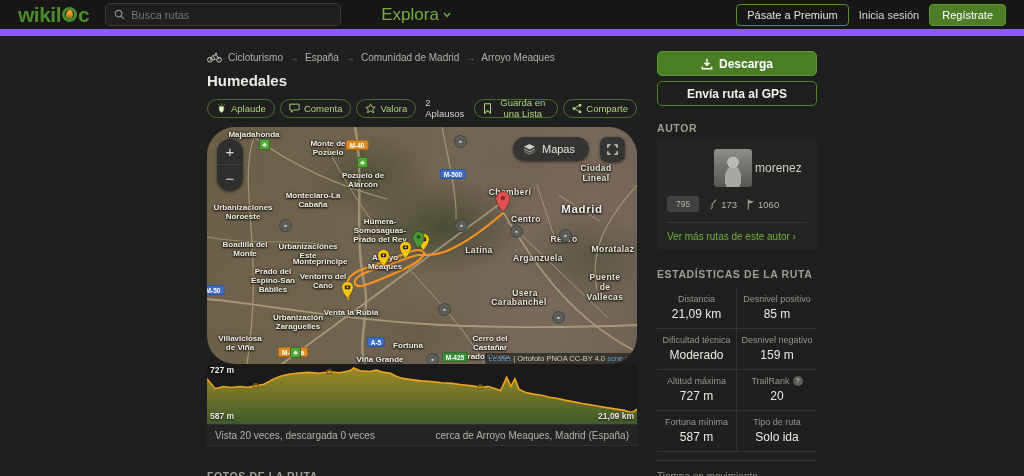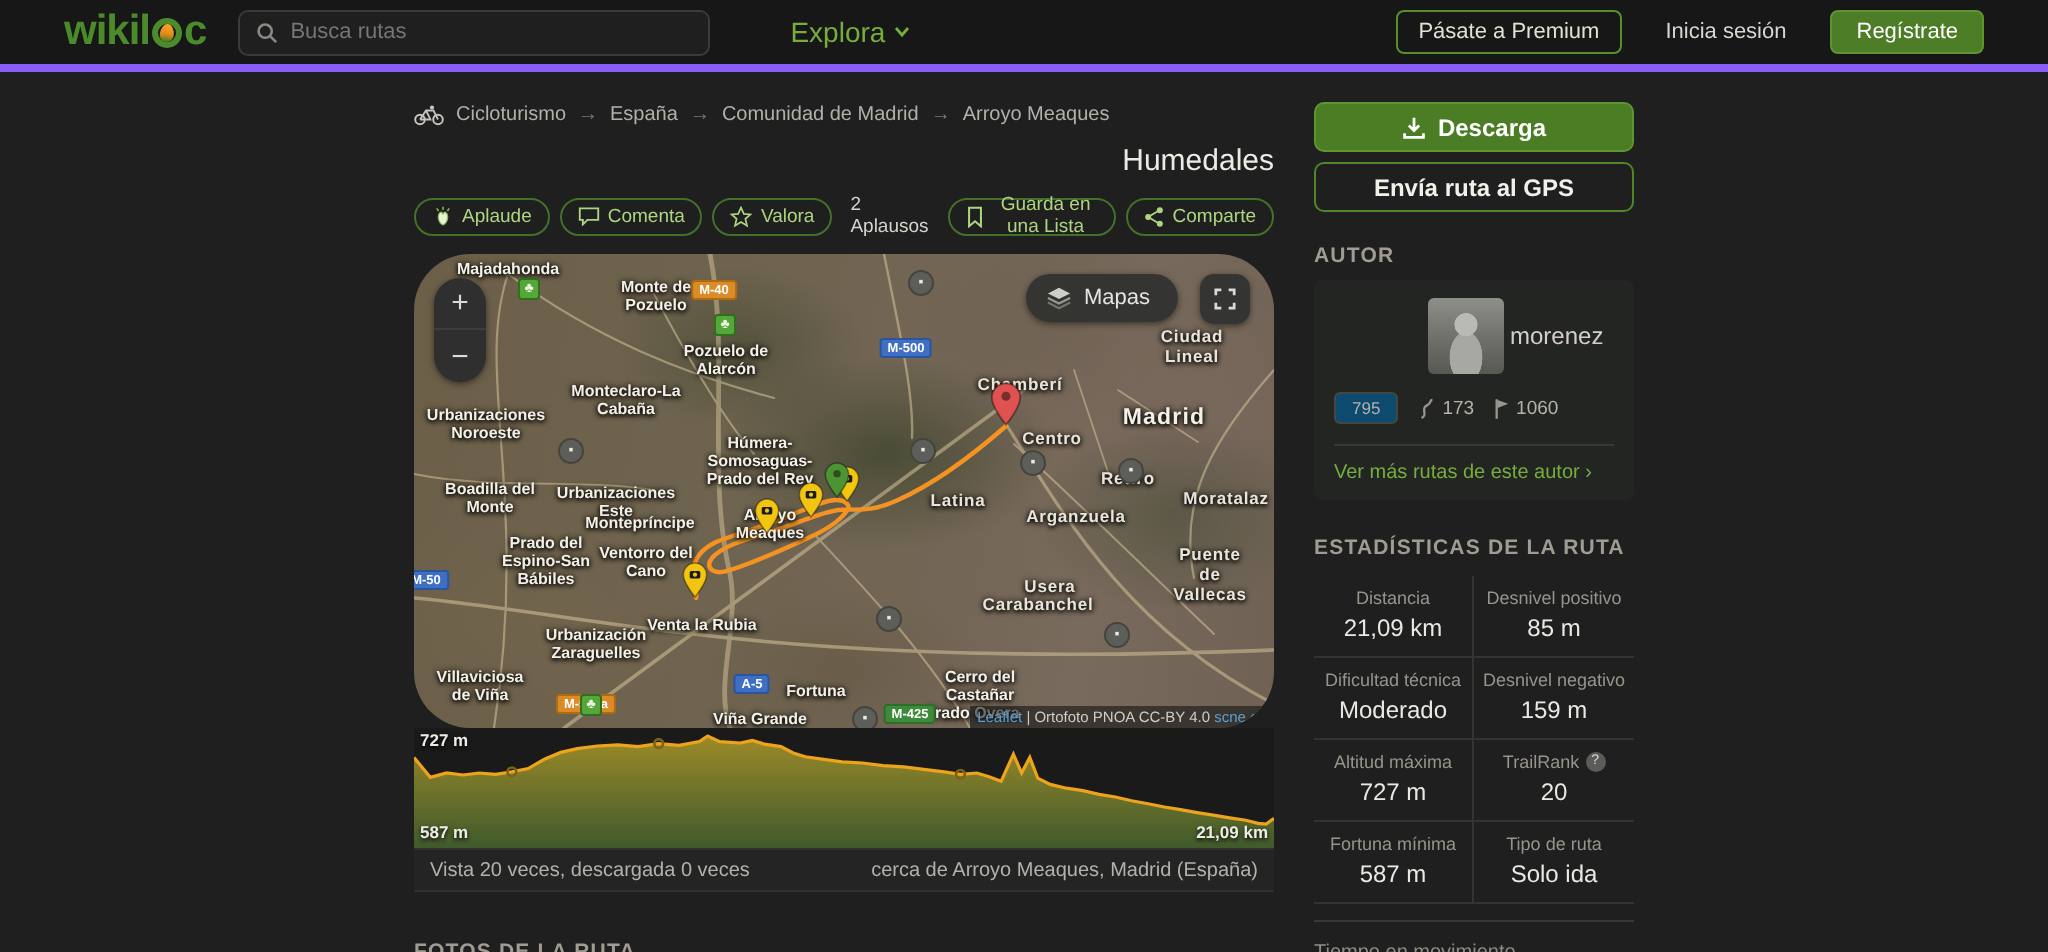--- a/index.html
+++ b/index.html
@@ -1,53 +1,53 @@
 <!DOCTYPE html>
 <html><head>
 <meta charset="utf-8">
 <style>
   * { margin:0; padding:0; box-sizing:border-box; }
   html,body { width:1024px; height:476px; overflow:hidden; }
   body { font-family:"Liberation Sans","DejaVu Sans",sans-serif; background:#1e1f1e; color:#e8e6e1; }
 
   
-  .navbar { height:36px; background:#161716; border-bottom:4px solid #8b5cf6;
-            display:flex; align-items:center; padding:0 32px; gap:16px; }
+  .navbar { height:36px; background:#161716; border-bottom:7px solid #8b5cf6;
+            display:flex; align-items:center; padding:0 18px; gap:16px; }
   .logo { display:flex; align-items:center; font-weight:bold; font-size:21px; color:#4b8b2b;
           letter-spacing:-0.5px; cursor:pointer; }
   .logo .flame-o { position:relative; width:15px; height:15px; border:3.2px solid #4b8b2b;
           border-radius:50%; margin:0 1px; display:inline-block; }
   .logo .flame { position:absolute; left:1.2px; top:0.4px; width:7px; height:9px;
           background:linear-gradient(180deg,#f5a623 0%,#e88a1a 55%,#3e7d24 100%);
           border-radius:50% 50% 50% 50% / 60% 60% 40% 40%; transform:rotate(8deg); }
   .search-box { display:flex; align-items:center; gap:6px; width:236px; height:23px;
           background:#1e1f1e; border:1px solid #3a3b3a; border-radius:5px; padding:0 8px; }
   .search-box input { background:transparent; border:none; outline:none; color:#c9c7c1;
           font-size:11px; width:100%; font-family:inherit; }
   .search-box input::placeholder { color:#767672; }
-  .explora { display:flex; align-items:center; gap:4px; color:#76ad3c; font-size:14px;
+  .explora { display:flex; align-items:center; gap:4px; color:#76ad3c; font-size:17px;
           margin-left:24px; cursor:pointer; }
-  .nav-right { margin-left:auto; display:flex; align-items:center; gap:22px;justify-content:center; }
+  .nav-right { margin-left:auto; display:flex; align-items:center; gap:10px;justify-content:center; }
   .btn-outline-nav { height:22px; padding:0 10px; border:1px solid #5a8f2e; border-radius:4px;
           background:transparent; color:#dfe3d4; font-size:11px; display:flex; align-items:center; cursor:pointer; }
   .nav-login { color:#d8d6d0; font-size:11px; cursor:pointer; }
   .btn-solid-nav { height:22px; padding:0 12px; background:#4e7d28; border:1px solid #5d9631;
           border-radius:4px; color:#fff; font-size:11px; display:flex; align-items:center; cursor:pointer; }
 
   
   .content { display:flex; padding:0 207px; gap:20px; }
   .main-col { width:430px; flex:0 0 430px; }
   .sidebar  { width:160px; flex:0 0 160px; padding-top:15px; }
 
   
   .breadcrumb { margin-top:16px; display:flex; align-items:center; gap:6px;
           font-size:10px; color:#b3b0a9; flex-wrap:nowrap; white-space:nowrap; }
   .breadcrumb a { color:#b3b0a9; cursor:pointer; }
   .crumb-sep { color:#7d7a74; }
-  .page-title { font-size:15px; font-weight:normal; color:#eceae5; margin:9px 0 8px;text-align:right; }
+  .page-title { font-size:15px; font-weight:bold; color:#eceae5; margin:9px 0 8px; }
   .actions-row { display:flex; align-items:center; gap:5px; margin-bottom:8px; }
   .pill { height:19px; display:flex; align-items:center; gap:4px; padding:0 8px;
           border:1px solid #45702a; border-radius:10px; background:transparent;
           color:#aed581; font-size:9.5px; cursor:pointer; }
   .applause-count { font-size:9.5px; color:#d6d4ce; margin-left:4px; }
   .actions-spacer { flex:1; }
 
   
   .map { position:relative; width:430px; height:237px; overflow:hidden; background:
       radial-gradient(ellipse 120px 70px at 55% 42%, rgba(52,62,38,.65), transparent 70%),
@@ -113,21 +113,21 @@
           justify-content:center; cursor:pointer; }
   .autor-heading { margin:16px 0 6px; }
   .author-card { background:#232523; border-radius:4px; padding:9px 10px 8px; }
   .author-top { display:flex; align-items:center; gap:3px;padding-left:47px; }
   .avatar { width:38px; height:38px; border-radius:3px; cursor:pointer; background:
           radial-gradient(circle at 50% 35%, #b9b9b5 0 18%, transparent 19%),
           radial-gradient(ellipse at 50% 78%, #a8a8a2 0 30%, transparent 31%),
           linear-gradient(180deg,#8f8f89 0%,#6f6f69 55%,#585853 100%); }
   .author-name { font-size:12px; color:#d2cfc9; cursor:pointer; }
   .author-stats { display:flex; align-items:center; gap:10px; margin-top:9px; }
-  .badge-795 { background:#0c4a6e; border:1px solid #454643; border-radius:3px; font-size:8.5px;
+  .badge-795 { background:#404040; border:1px solid #454643; border-radius:3px; font-size:8.5px;
           color:#b5b2aa; padding:2px 8px; }
   .a-stat { display:flex; align-items:center; gap:3px; font-size:9.5px; color:#b5b2aa; }
   .author-divider { border:none; border-top:1px solid #383937; margin:10px 0 8px; }
   .author-more { font-size:10px; color:#76ad3c; cursor:pointer; }
   .stats-heading { margin:18px 0 8px; }
   .stats-grid { display:grid; grid-template-columns:1fr 1fr; }
   .stat-cell { text-align:center; padding:6px 2px 7px; border-bottom:1px solid #333432; }
   .stat-cell:nth-child(odd) { border-right:1px solid #333432; }
   .stat-label { font-size:9px; color:#97948c; display:flex; justify-content:center; align-items:center; gap:3px; }
   .stat-value { font-size:12px; color:#eae8e3; margin-top:3px; }

